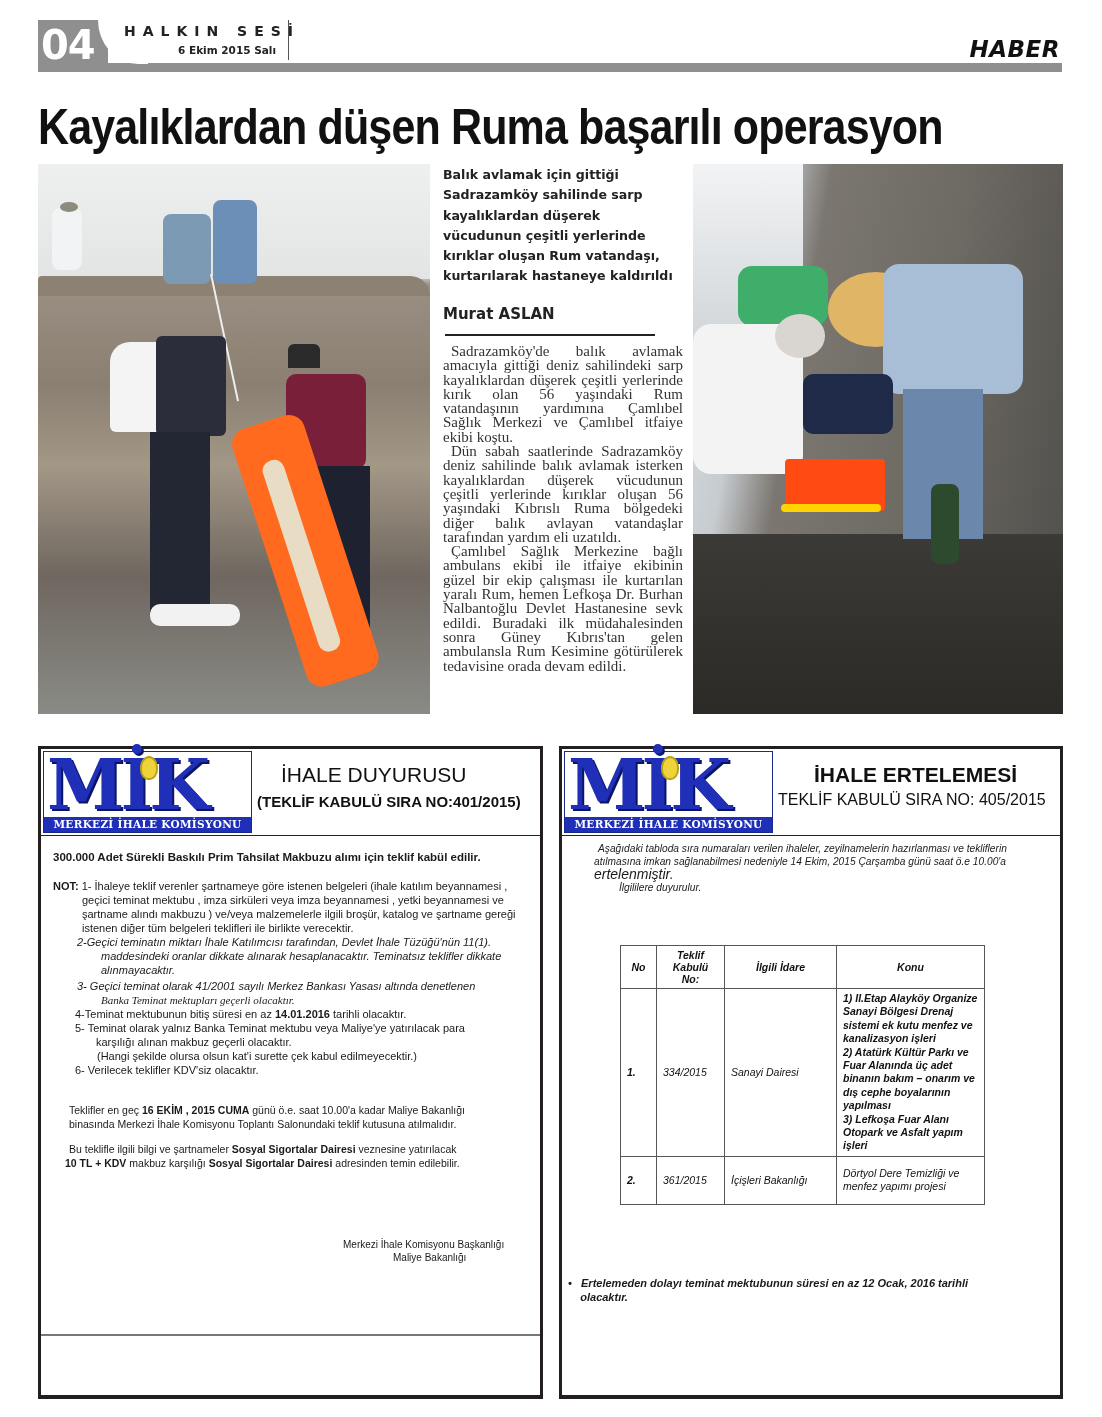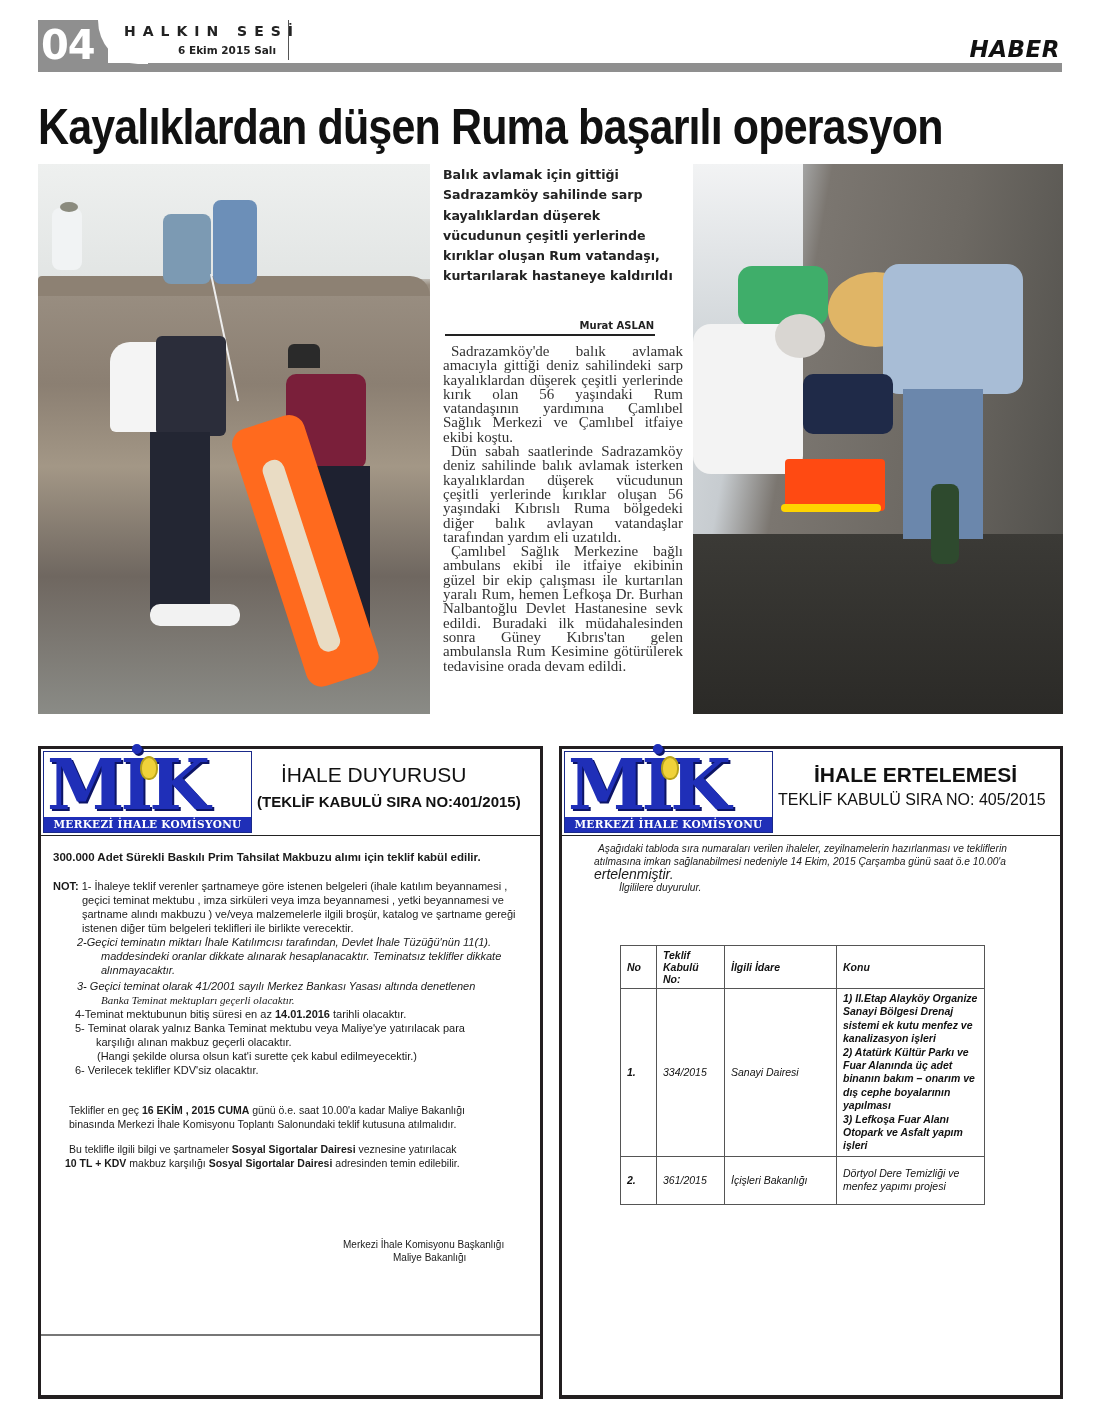--- a/index.html
+++ b/index.html
@@ -21,21 +21,21 @@
   .headline { position: absolute; left: 38px; top: 96px; width: 1030px; font-family: "Liberation Sans", sans-serif; font-weight: bold; font-size: 50px; line-height: 62px; color: #111; transform: scaleX(0.86); transform-origin: left top; letter-spacing: -1px; white-space: nowrap; }
 
   
   .photo { position: absolute; overflow: hidden; }
   .photo-left { left: 38px; top: 164px; width: 392px; height: 550px; background: linear-gradient(#e9ebea 0%, #dcdfde 20%, #9a8f82 22%, #8b7f72 40%, #a39786 55%, #6f6760 75%, #8a8b86 100%); }
   .photo-right { left: 693px; top: 164px; width: 370px; height: 550px; background: linear-gradient(100deg, #d9dde0 0%, #c7ccd0 18%, #7b7670 30%, #6d6963 60%, #4e4d49 100%); }
   .ph-shape { position: absolute; }
 
   
   .lede { position: absolute; left: 443px; top: 165px; width: 240px; font-family: "DejaVu Sans", sans-serif; font-weight: bold; font-size: 12.6px; line-height: 20.3px; color: #222; }
-  .byline { position: absolute; left: 443px; top: 320px; width: 211px; text-align: right; font-family: "DejaVu Sans", sans-serif; font-weight: bold; font-size: 10px; color: #222; }
+  .byline { position: absolute; left: 443px; top: 305px; width: 211px; text-align: left; font-family: "DejaVu Sans", sans-serif; font-weight: bold; font-size: 15px; color: #222; }
   .byline-rule { position: absolute; left: 445px; top: 334px; width: 210px; height: 1.5px; background: #222; }
   .body-text { position: absolute; left: 443px; top: 344px; width: 240px; font-family: Liberation Serif, serif; font-size: 15px; line-height: 14.3px; color: #333; text-align: justify; }
   .body-text p { text-indent: 8px; }
 
   
   .ad { position: absolute; top: 746px; border: 3px solid #231f20; border-bottom-width: 4px; background: #fff; }
   .ad-left { left: 38px; width: 505px; height: 653px; }
   .ad-right { left: 559px; width: 504px; height: 653px; }
   .ad-headrow { position: absolute; left: 0; top: 0; right: 0; height: 87px; border-bottom: 1.5px solid #222; }
   .logo { position: absolute; left: 2px; top: 2px; width: 209px; height: 82px; background: #ffffff; border: 1px solid #1a2a8a; }
@@ -51,21 +51,21 @@
 
   .ad-text { position: absolute; font-family: "Liberation Sans", sans-serif; font-size: 11px; line-height: 14.5px; color: #1a1a1a; white-space: nowrap; }
   .b { font-weight: bold; }
   .i { font-style: italic; }
 
   .ad-left-bottomrule { position: absolute; left: 0; right: 0; top: 585px; height: 1.5px; background: #777; }
 
   
   .tender-table { position: absolute; left: 58px; top: 196px; width: 365px; border-collapse: collapse; font-family: "Liberation Sans", sans-serif; font-size: 10.5px; font-style: italic; color: #111; }
   .tender-table th, .tender-table td { border: 1px solid #555; padding: 3px 6px; vertical-align: middle; }
-  .tender-table th { font-weight: bold; text-align: left; height: 36px; line-height: 12px; }
+  .tender-table th { font-weight: bold; text-align: center; height: 36px; line-height: 12px; }
   .tender-table td { line-height: 13.4px; }
   .tender-table td.konu { font-weight: bold; white-space: pre-line; }
   .col-no { width: 36px; } .col-kno { width: 68px; } .col-idare { width: 112px; }
 
   .bullet-note { position: absolute; left: 6px; top: 527px; font-family: "Liberation Sans", sans-serif; font-size: 11px; line-height: 14px; font-style: italic; font-weight: bold; color: #1a1a1a; white-space: nowrap; }
 </style>
 </head>
 <body>
 
 <div class="masthead">
@@ -207,13 +207,17 @@
       </tr>
       <tr>
         <td class="b" style="height:48px;">2.</td>
         <td>361/2015</td>
         <td>İçişleri Bakanlığı</td>
         <td class="konu" style="font-weight:normal;">Dörtyol Dere Temizliği ve menfez yapımı projesi</td>
       </tr>
     </tbody>
   </table>
 
+  <div class="bullet-note">
+    <span>•</span>&nbsp;&nbsp;&nbsp;<span>Ertelemeden dolayı teminat mektubunun süresi en az 12 Ocak, 2016 tarihli</span><br>
+    &nbsp;&nbsp;&nbsp;&nbsp;<span>olacaktır.</span>
+  </div>
 </div>
 
 </body></html>

